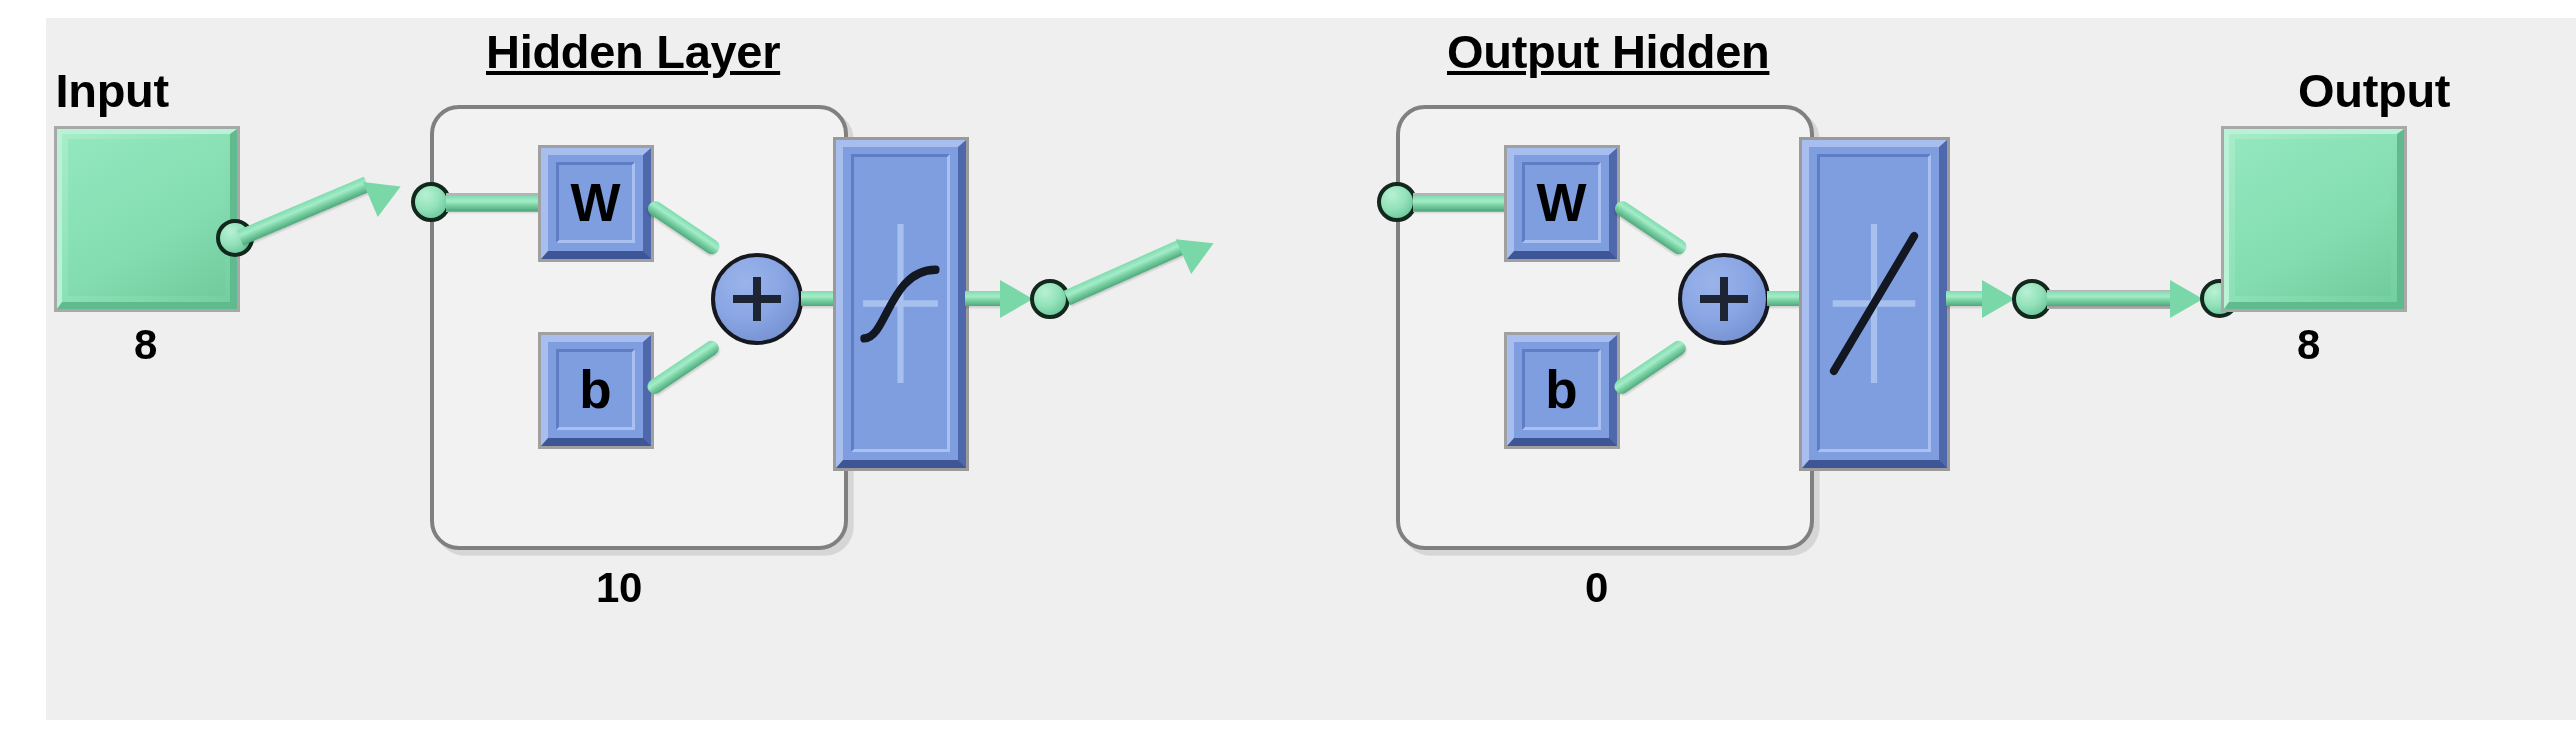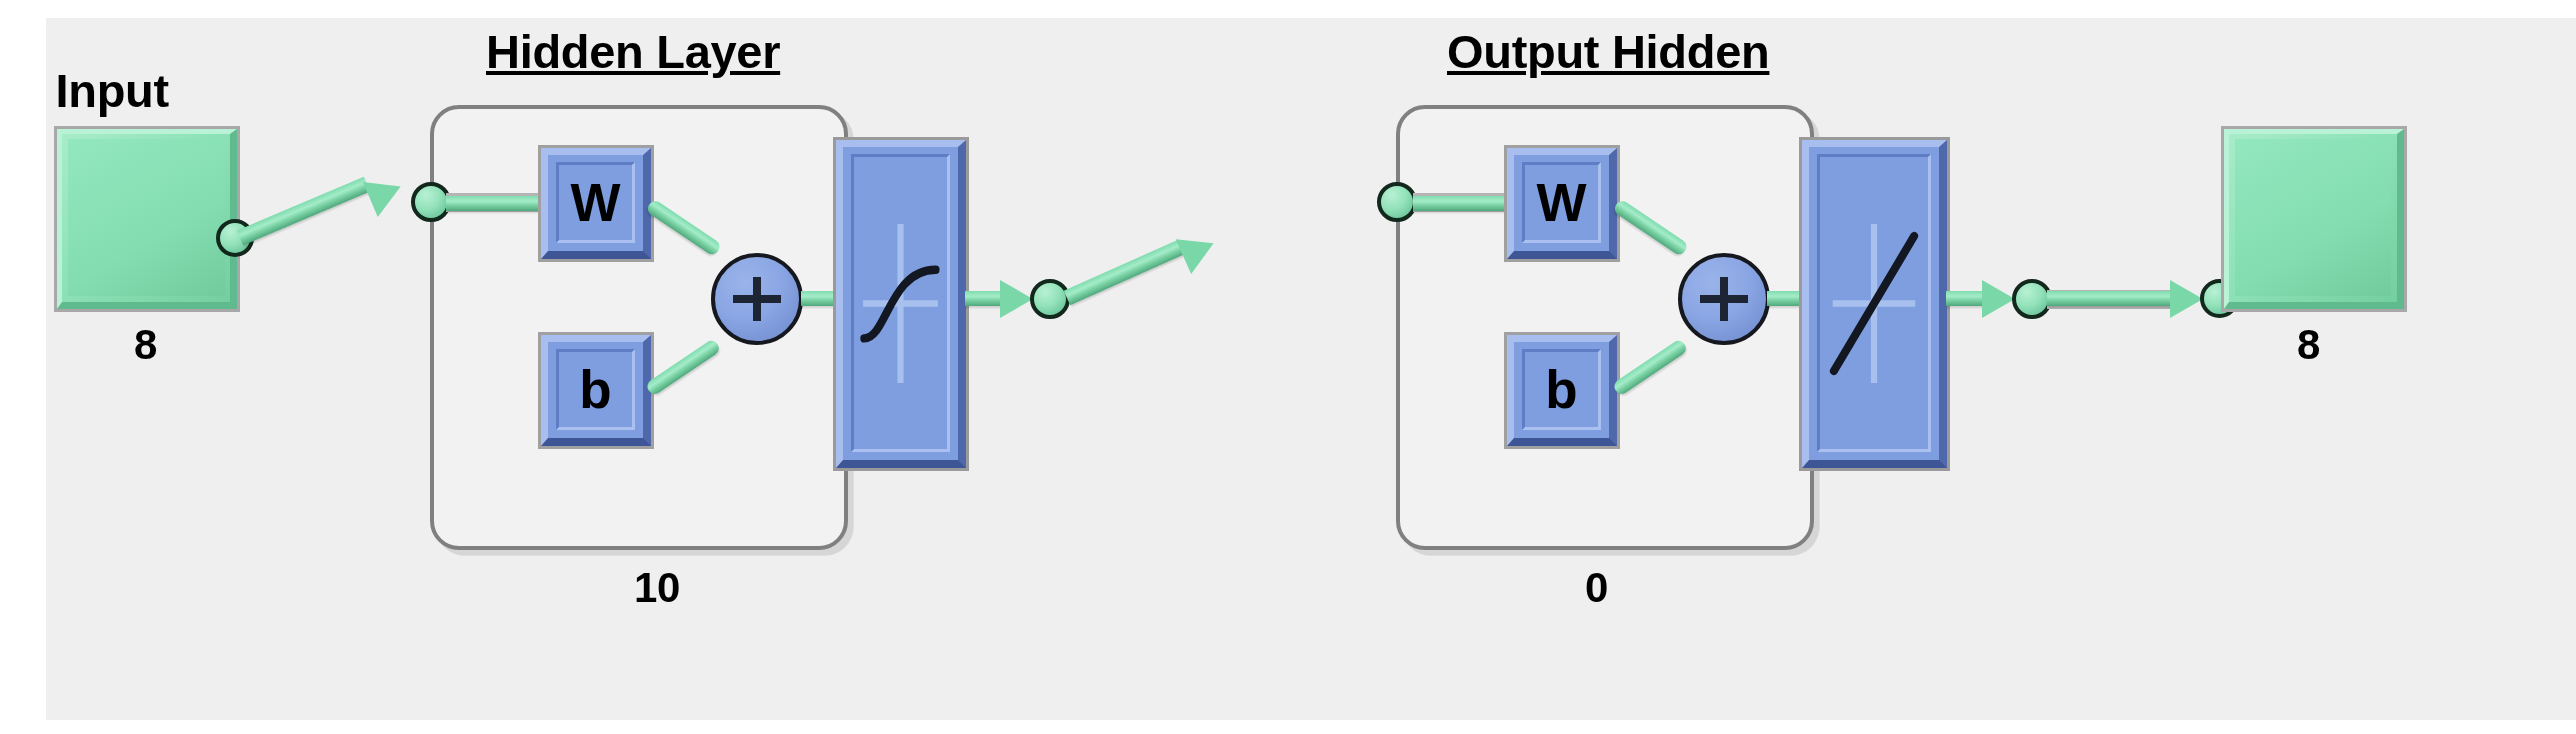--- a/index.html
+++ b/index.html
@@ -146,21 +146,21 @@
         <line x1="103" y1="128" x2="103" y2="392" stroke="#a8c0ee" stroke-width="11"></line>
         <line x1="36" y1="260" x2="170" y2="260" stroke="#a8c0ee" stroke-width="11"></line>
         <path d="M 38 318 C 78 318, 84 204, 166 204" stroke="#121722" stroke-width="14" fill="none" stroke-linecap="round"></path>
       </svg>
     </div>
 
     <div class="pipe" style="left:919px;top:273px;width:39px;height:15px;"></div>
     <div class="arrow" style="left:954px;top:262px;border-top:19px solid transparent;border-bottom:19px solid transparent;border-left:33px solid #7ad8a8;"></div>
     <div class="node" style="left:984px;top:261px;width:40px;height:40px;"></div>
 
-    <div class="lbl lbl-count" style="left:588px;top:546px;">10</div>
+    <div class="lbl lbl-count" style="left:550px;top:546px;">10</div>
 
     <div class="pipe-rot" style="left:1021px;top:280px;transform:rotate(-24deg);">
       <div class="pipe" style="left:0;top:-8.2px;width:124px;height:16.4px;"></div>
     </div>
     <div class="arrow" style="left:1136px;top:213px;border-top:19px solid transparent;border-bottom:19px solid transparent;border-left:33px solid #7ad8a8;transform:rotate(-24deg);"></div>
 
     <div class="lbl lbl-title" style="left:1401px;top:6.3px;">Output Hidden</div>
 
     <div class="layer-box" style="left:1350px;top:87px;width:418px;height:445px;"></div>
 
@@ -206,20 +206,21 @@
     <div class="arrow" style="left:1936px;top:262px;border-top:19px solid transparent;border-bottom:19px solid transparent;border-left:33px solid #7ad8a8;"></div>
     <div class="node" style="left:1966px;top:261px;width:40px;height:40px;"></div>
 
     <div class="lbl lbl-count" style="left:1539px;top:546px;">0</div>
 
     <div class="gline" style="left:2001px;top:272px;width:126px;height:19px;"></div>
     <div class="pipe" style="left:2001px;top:273px;width:126px;height:15px;"></div>
     <div class="arrow" style="left:2124px;top:262px;border-top:19px solid transparent;border-bottom:19px solid transparent;border-left:33px solid #7ad8a8;"></div>
     <div class="node" style="left:2154px;top:261px;width:39px;height:39px;"></div>
 
+    <div class="lbl lbl-io" style="left:2252px;top:45px;">Output</div>
 
     <div class="io-sq" style="left:2178px;top:111px;width:180px;height:180px;"></div>
 
     <div class="lbl lbl-count" style="left:2251px;top:303px;">8</div>
 
   </div>
 </div>
 
 
 </body></html>

